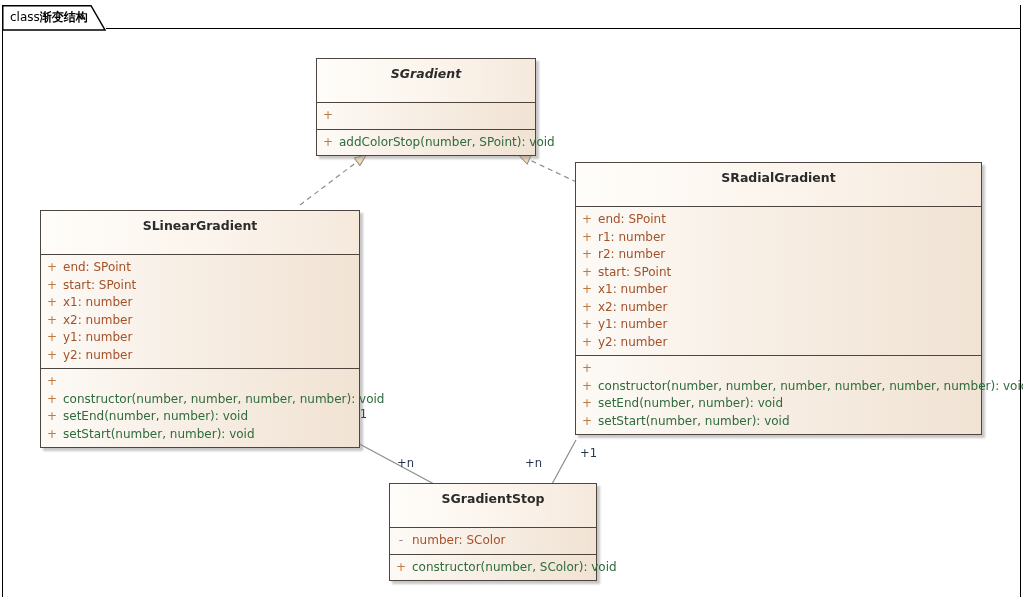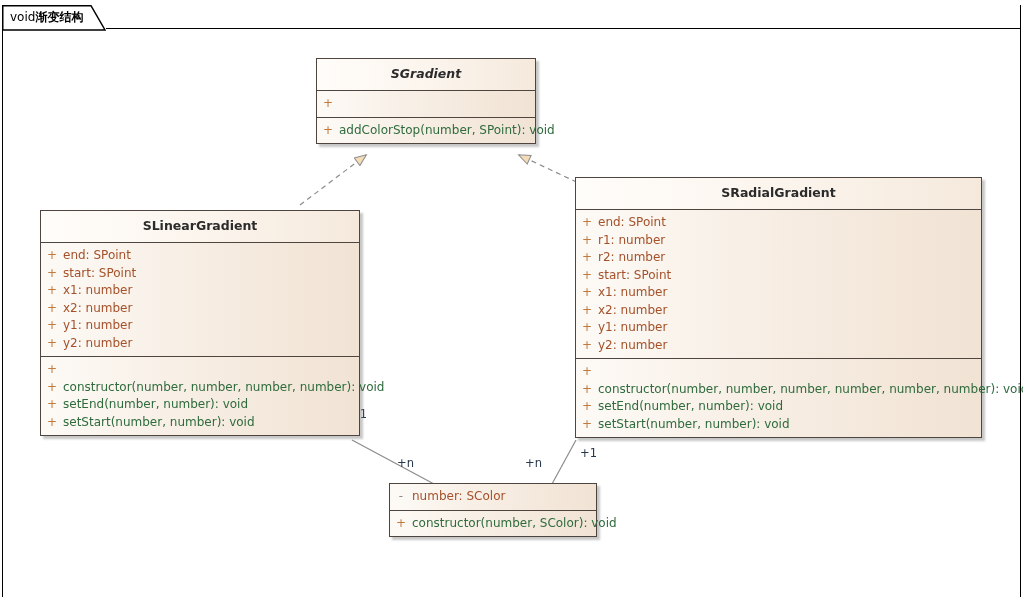--- a/index.html
+++ b/index.html
@@ -68,21 +68,21 @@
     border: 1px solid #4d453e;
     box-sizing: border-box;
     box-shadow: 3px 3px 2px rgba(130,130,130,0.45);
     background: linear-gradient(to right, #fdfaf6 0%, #f6ece1 55%, #f1e3d4 100%);
   }
   .uml-header {
     text-align: center;
     font-size: 12.5px;
     font-weight: bold;
     color: #2b2b2b;
-    padding: 7px 6px 9px 6px;
+    padding: 7px 6px 21px 6px;
     border-bottom: 1px solid #4d453e;
     background: linear-gradient(to right, #fffdfa 0%, #fbf4ec 55%, #f5e9dc 100%);
     white-space: nowrap;
   }
   .uml-header.abstract {
     font-style: italic;
   }
   .uml-section {
     padding: 4px 0 4px 0;
     border-bottom: 1px solid #4d453e;
@@ -137,21 +137,21 @@
 <div id="canvas">
 
   <div id="frame"></div>
   <div id="frame-top-right"></div>
 
   <div id="title-tab">
     <svg width="104" height="26" viewBox="0 0 104 26">
       <path d="M0.75,0.75 L89,0.75 L103,25 L0.75,25 Z" fill="#ffffff" stroke="#000000" stroke-width="1.5"></path>
     </svg>
     <div id="title-tab-label">
-      <span>void</span><span class="cn">渐变结构</span>
+      <span>class</span><span class="cn">渐变结构</span>
     </div>
   </div>
 
   <svg id="links">
     <defs>
       <marker id="hollowTri" markerWidth="14" markerHeight="14" refX="12" refY="5.5" orient="auto" markerUnits="userSpaceOnUse">
         <path d="M0.8,0.8 L12.5,5.5 L0.8,10.2 Z" fill="#f5dcb8" stroke="#8c8c8c" stroke-width="1"></path>
       </marker>
     </defs>
 
@@ -236,21 +236,21 @@
         <span class="uml-vis">+</span>
         <span class="uml-text">setEnd(number, number): void</span>
       </div>
       <div class="uml-row">
         <span class="uml-vis">+</span>
         <span class="uml-text">setStart(number, number): void</span>
       </div>
     </div>
   </div>
 
-  <div class="uml-class" id="cls-sradial" style="left:575px; top:177px; width:407px;">
+  <div class="uml-class" id="cls-sradial" style="left:575px; top:162px; width:407px;">
     <div class="uml-header">SRadialGradient</div>
     <div class="uml-section">
       <div class="uml-row">
         <span class="uml-vis">+</span>
         <span class="uml-text attr">end: SPoint</span>
       </div>
       <div class="uml-row">
         <span class="uml-vis">+</span>
         <span class="uml-text attr">r1: number</span>
       </div>
@@ -292,20 +292,21 @@
         <span class="uml-text">setEnd(number, number): void</span>
       </div>
       <div class="uml-row">
         <span class="uml-vis">+</span>
         <span class="uml-text">setStart(number, number): void</span>
       </div>
     </div>
   </div>
 
   <div class="uml-class" id="cls-sstop" style="left:389px; top:483px; width:208px;">
+    <div class="uml-header">SGradientStop</div>
     <div class="uml-section">
       <div class="uml-row">
         <span class="uml-vis priv">-</span>
         <span class="uml-text attr">number: SColor</span>
       </div>
     </div>
     <div class="uml-section last">
       <div class="uml-row">
         <span class="uml-vis">+</span>
         <span class="uml-text">constructor(number, SColor): void</span>

